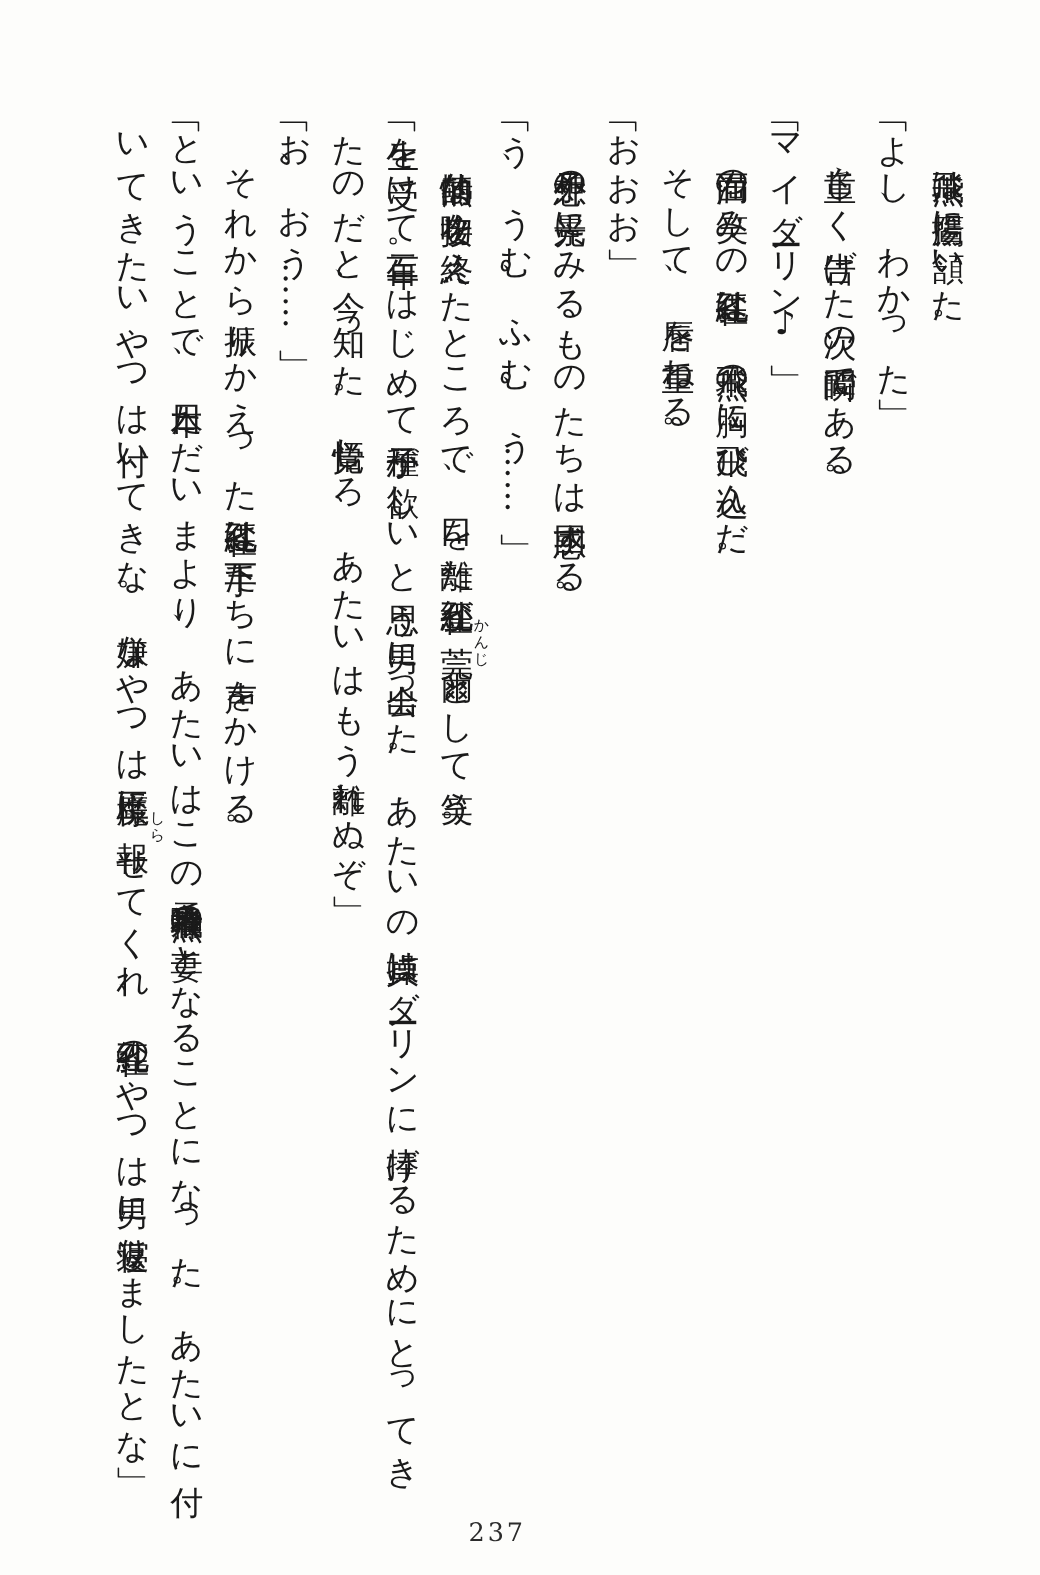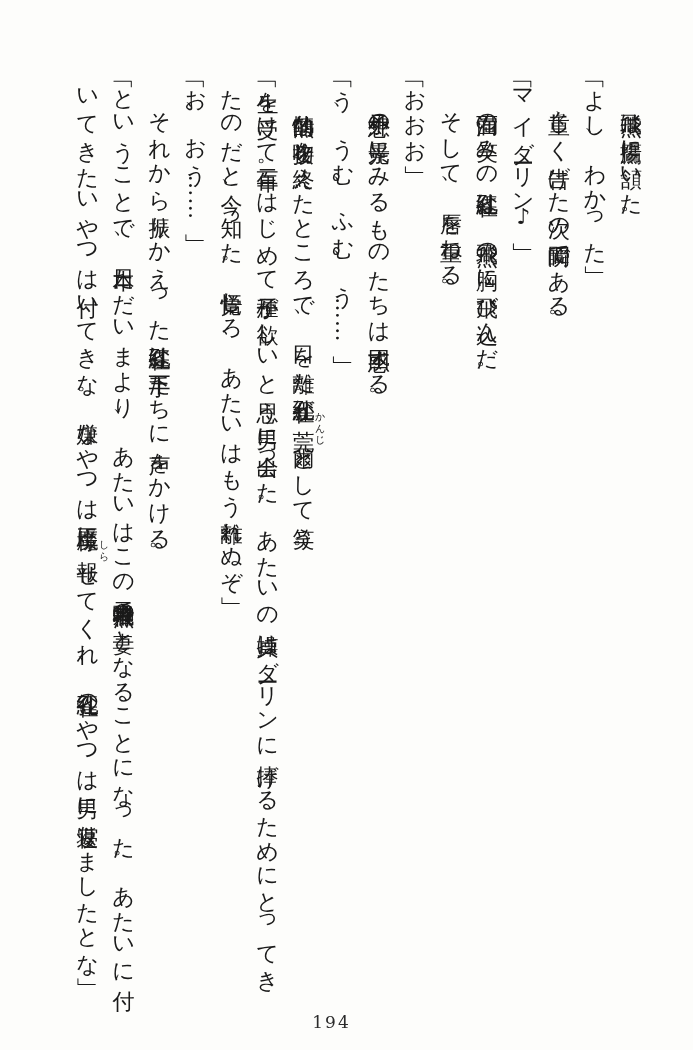--- a/index.html
+++ b/index.html
@@ -73,14 +73,14 @@
       <p class="line narration">そして、唇を重ねる。</p>
       <p class="line dialogue">「おおお」</p>
       <p class="line narration">予想外の光景にみるものたちは困惑する。</p>
       <p class="line dialogue">「う、うむ、ふむ、う……」</p>
       <p class="line narration">情熱的な接吻を終えたところで、口を離た紅孔雀が<ruby>莞爾<rt>かんじ</rt></ruby>として笑う。</p>
       <p class="line dialogue">「生を受けて二百年。はじめて子種が欲しいと思う男に出会った。あたいの貞操はダーリンに捧げるためにとってきたのだと今、知った。覚悟しろ、あたいはもう離れぬぞ」</p>
       <p class="line dialogue">「お、おう……」</p>
       <p class="line narration">それから振りかえった紅孔雀は手下たちに声をかける。</p>
       <p class="line dialogue">「ということで、本日ただいまより、あたいはこの勇者神喰飛燕の妻となることになった。あたいに付いてきたいやつは付いてきな。嫌なやつは魔王様に<ruby>報<rt>しら</rt></ruby>せてくれ、紅孔雀のやつは男に寝返りましたとな」</p>
     </div>
-  <div class="folio">194</div>
+  <div class="folio">237</div>
 </div>
 
 </body></html>

